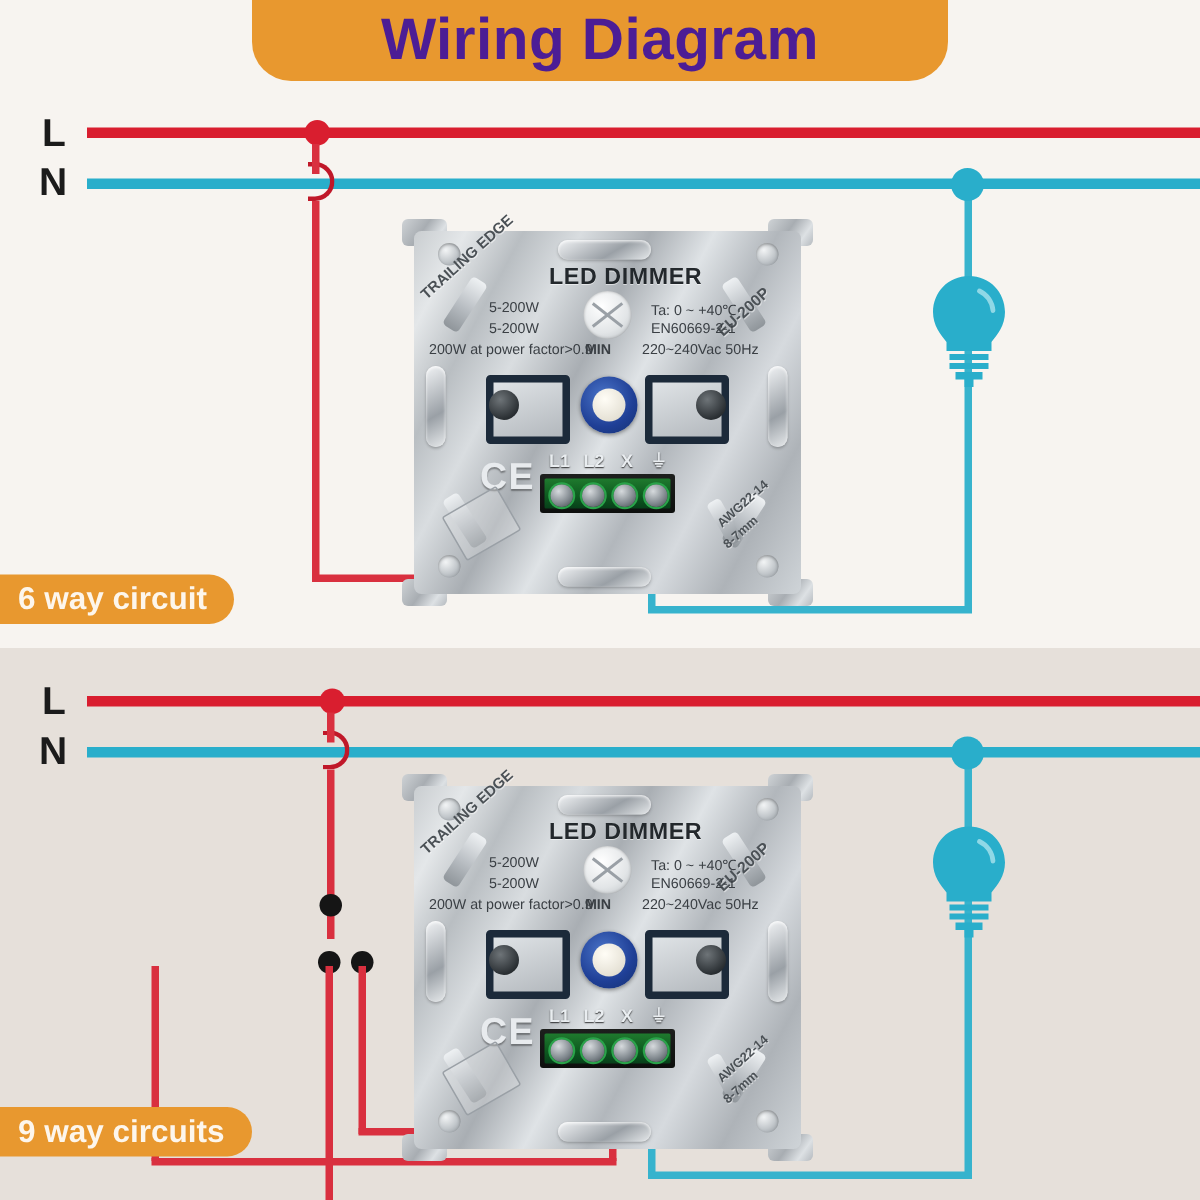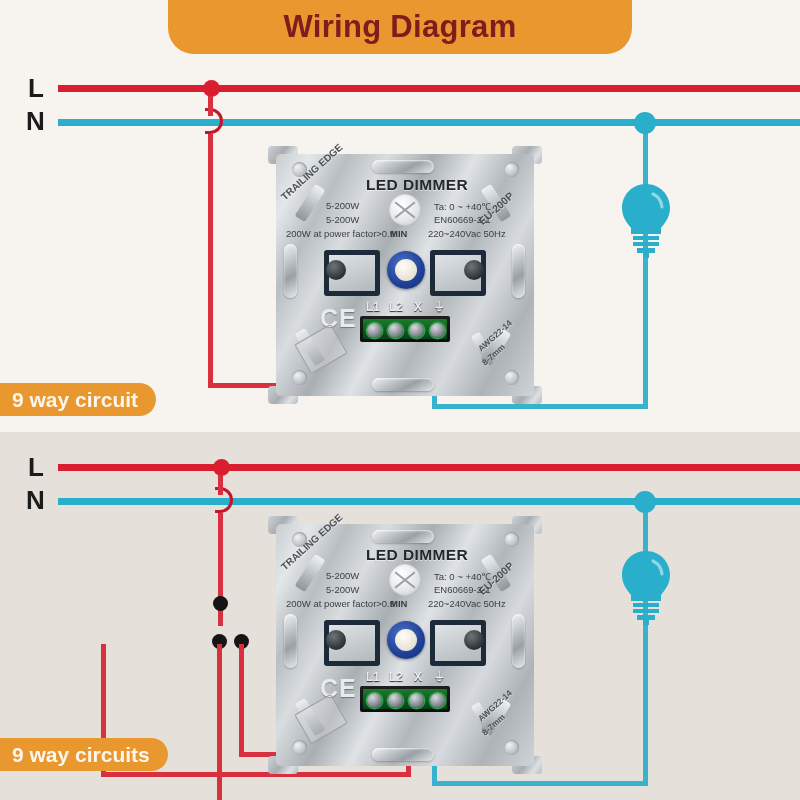--- a/index.html
+++ b/index.html
@@ -17,21 +17,21 @@
   #panel-bottom { top: 432px; height: 368px; background: #e6e0da; }
 
   
   #title-banner {
     position: absolute; left: 168px; top: 0; width: 464px; height: 54px;
     background: #e8982f;
     border-bottom-left-radius: 26px; border-bottom-right-radius: 26px;
     display: flex; align-items: center; justify-content: center;
   }
   #title-text {
-    color: #7f1d1d; font-size: 31px; font-weight: bold; letter-spacing: .3px;
+    color: #4c1d95; font-size: 39px; font-weight: bold; letter-spacing: .3px;
   }
 
   
   .pill {
     position: absolute; height: 33px; background: #e8982f;
     border-top-right-radius: 17px; border-bottom-right-radius: 17px;
     display: flex; align-items: center; padding: 0 18px 0 12px;
     color: #fdf6ec; font-size: 21px; font-weight: bold;
   }
   #pill-1way { left: 0; top: 383px; }
@@ -268,21 +268,21 @@
     <div class="terminal-block" style="left:98px; top:170px; width:90px; height:26px;">
       <div class="terminal-inner"></div>
       <div class="screw-t" style="left:7px; top:7px; width:15px; height:15px;"></div>
       <div class="screw-t" style="left:28px; top:7px; width:15px; height:15px;"></div>
       <div class="screw-t" style="left:49px; top:7px; width:15px; height:15px;"></div>
       <div class="screw-t" style="left:70px; top:7px; width:15px; height:15px;"></div>
     </div>
   </div>
 
   <div class="pill" id="pill-1way">
-    <span>9 way circuit</span>
+    <span>6 way circuit</span>
   </div>
 
   <span class="bus-label" style="left:28px; top:452px;">L</span>
   <span class="bus-label" style="left:26px; top:485px;">N</span>
 
   <div class="wire wire-h red" style="left:58px; top:464px; width:742px;"></div>
   <div class="wire wire-h cyan" style="left:58px; top:498px; width:742px;"></div>
 
   <div class="dot dot-red" style="left:213px; top:459px; width:17px; height:17px;"></div>
   <div class="hop" style="left:215px; top:487px;"></div>

